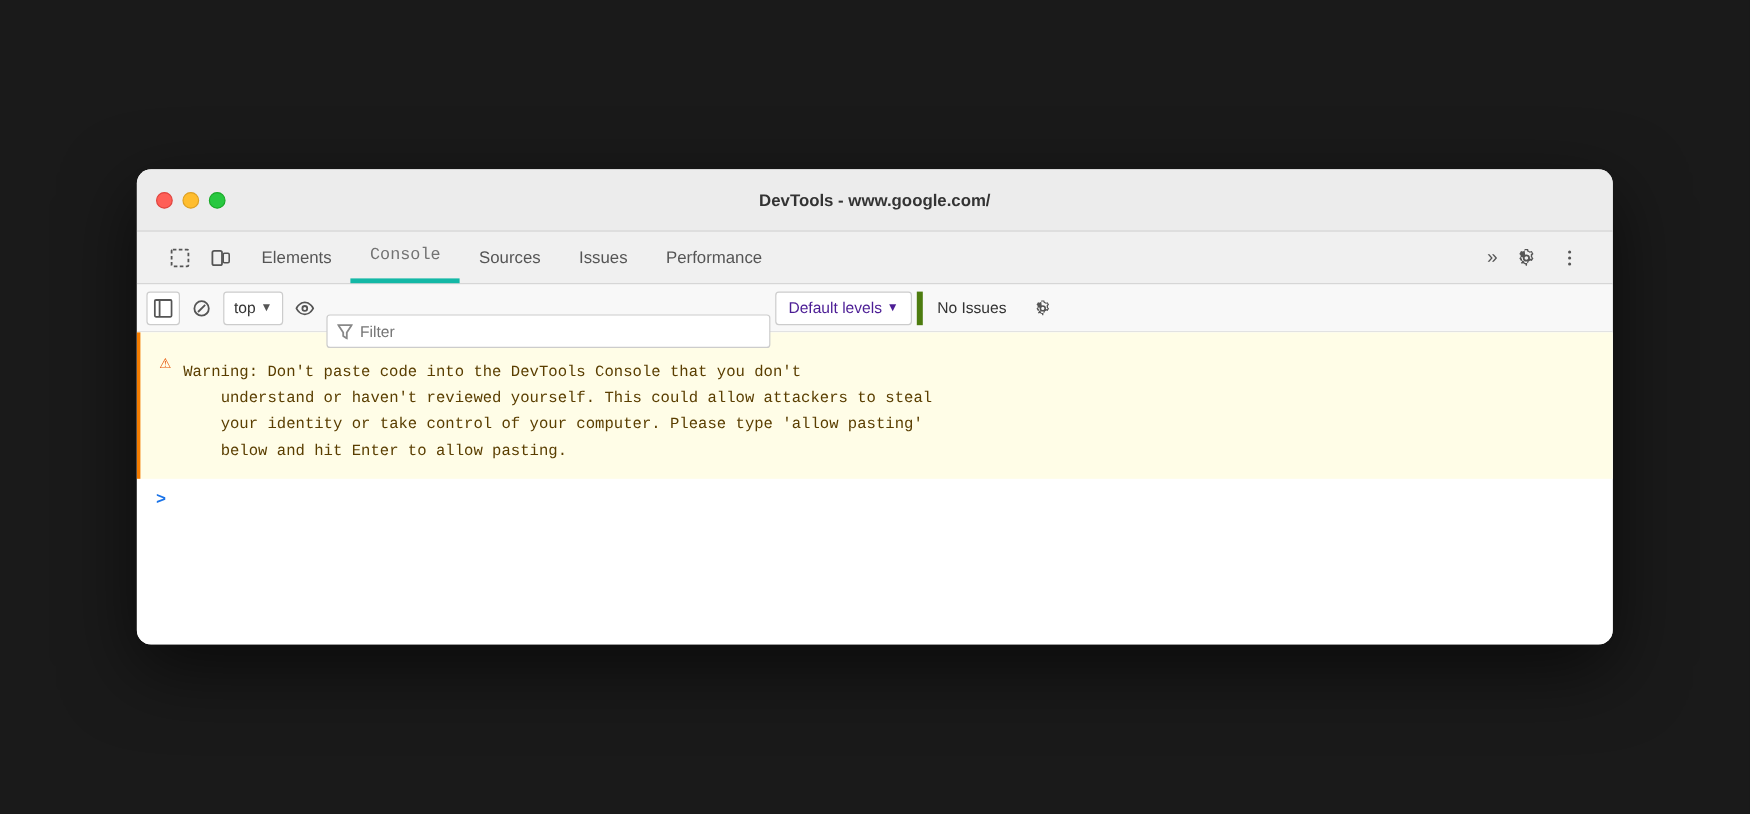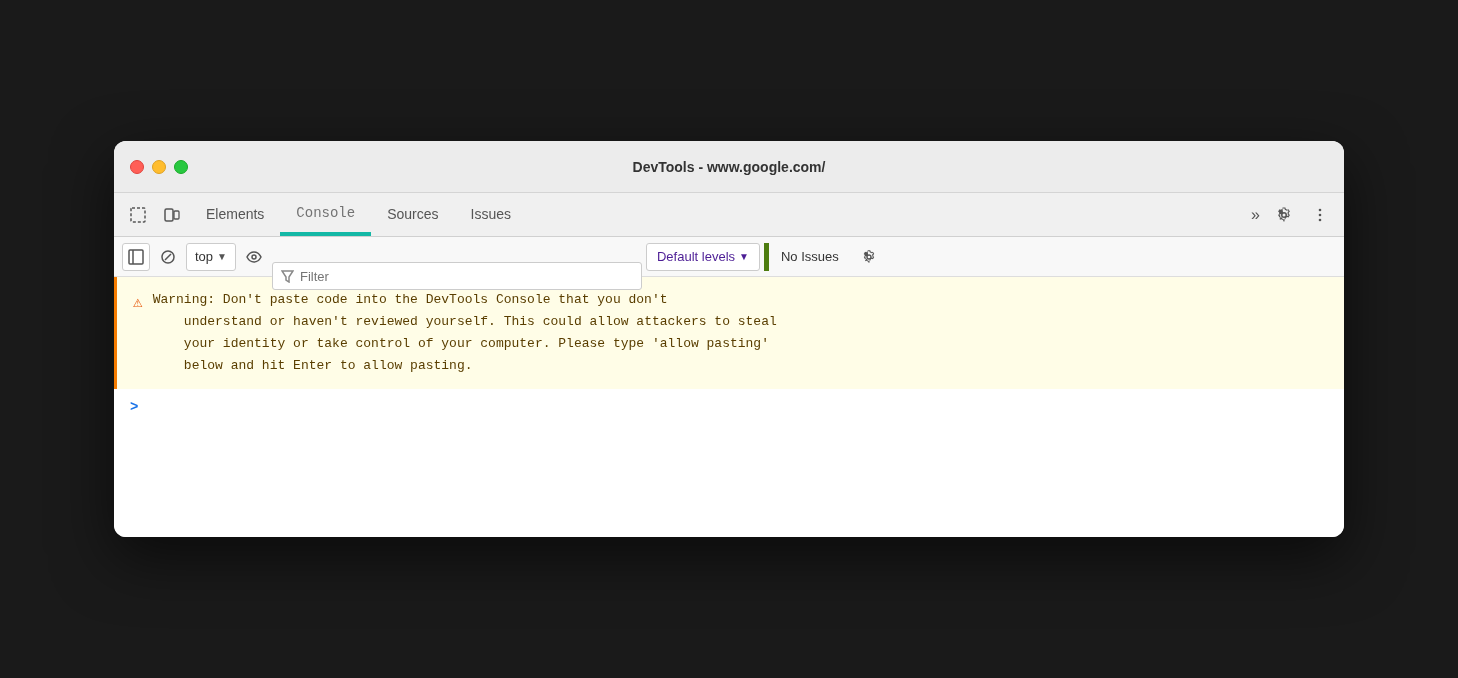--- a/index.html
+++ b/index.html
@@ -57,21 +57,21 @@
       font-weight: 600;
       color: #333;
     }
 
     
     .tabs-bar {
       background: #f0f0f0;
       border-bottom: 1px solid #d0d0d0;
       display: flex;
       align-items: center;
-      padding: 0 8px;
+      padding: 0 20px;
       height: 44px;
     }
 
     .tab-icon-btn {
       width: 32px;
       height: 32px;
       display: flex;
       align-items: center;
       justify-content: center;
       cursor: pointer;
@@ -256,20 +256,21 @@
 
     .warning-icon {
       font-size: 16px;
       flex-shrink: 0;
       margin-top: 1px;
       color: #e65100;
     }
 
     .warning-text {
       flex: 1;
+      margin-top: 10px;
     }
 
     .console-prompt {
       display: flex;
       align-items: flex-start;
       padding: 10px 16px;
       font-family: 'Courier New', Courier, monospace;
       font-size: 13px;
       color: #1a73e8;
       cursor: text;
@@ -321,20 +322,23 @@
         <span>Elements</span>
       </div>
       <div class="tab-item active">
         <span>Console</span>
       </div>
       <div class="tab-item">
         <span>Sources</span>
       </div>
       <div class="tab-item">
         <span>Issues</span>
+      </div>
+      <div class="tab-item">
+        <span>Performance</span>
       </div>
     </div>
 
     <div class="tabs-more">»</div>
 
     <div class="tabs-right">
       <div class="icon-btn" title="Settings">
 
         <svg width="18" height="18" viewBox="0 0 18 18" fill="#555">
           <path d="M9 6a3 3 0 100 6A3 3 0 009 6zm0 1.5a1.5 1.5 0 110 3 1.5 1.5 0 010-3z"></path>

